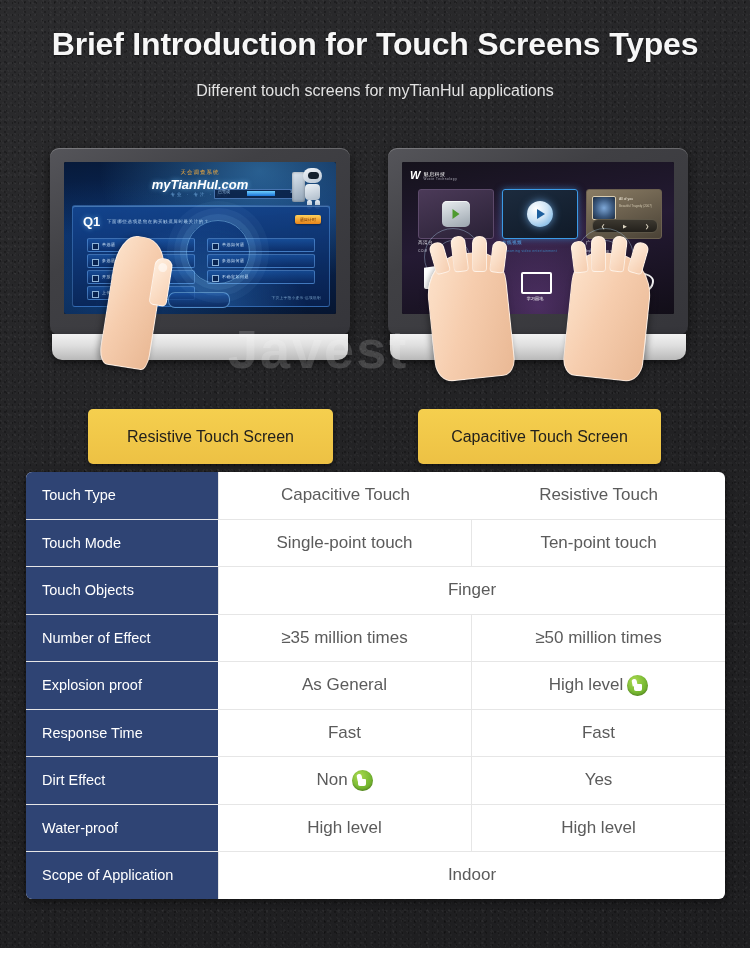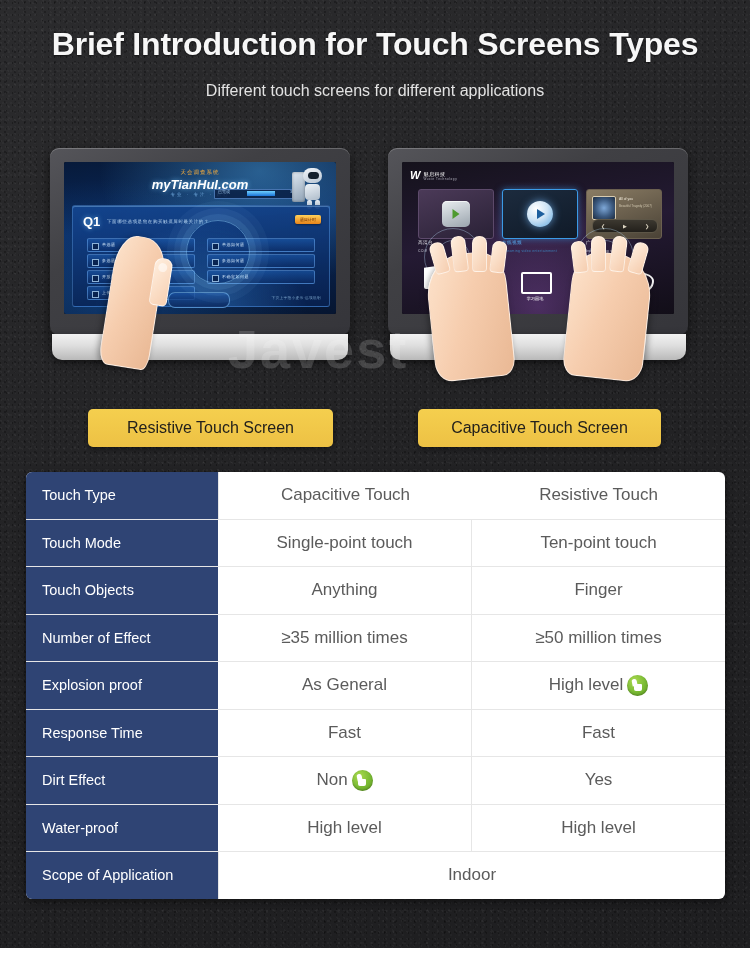--- a/index.html
+++ b/index.html
@@ -440,21 +440,21 @@
     font-weight: bold;
     color: rgba(255,255,255,0.16);
     letter-spacing: 2px;
     pointer-events: none;
   }
 
   
   .pill {
     position: absolute;
     top: 409px;
-    height: 38px;
+    height: 55px;
     border-radius: 5px;
     background: linear-gradient(180deg,#f5cf4e 0%, #edc144 100%);
     color: #23211c;
     font-size: 16px;
     display: flex;
     align-items: center;
     justify-content: center;
     box-shadow: 0 2px 5px rgba(0,0,0,0.45);
   }
   .pill.left  { left: 88px;  width: 245px; }
@@ -522,21 +522,21 @@
     transform: rotate(-12deg);
   }
 </style>
 </head>
 <body>
 
 <div class="page">
   <div class="backdrop"></div>
 
   <div class="title">Brief Introduction for Touch Screens Types</div>
-  <div class="subtitle">Different touch screens for different applications</div>
+  <div class="subtitle">Different touch screens for myTianHuI applications</div>
 
   <div class="monitor left">
     <div class="bezel">
       <div class="screen">
         <div class="scr-resistive">
           <div class="brand-cn">天会调查系统</div>
           <div class="brand-main">myTianHuI.com</div>
           <div class="brand-sub">专业 · 专注 · 贴心</div>
 
           <div class="progress-wrap">
@@ -709,23 +709,20 @@
         <div class="tlabel">Touch Mode</div>
         <div class="tcell">
           <span>Single-point touch</span>
         </div>
         <div class="tcell divider">
           <span>Ten-point touch</span>
         </div>
       </div>
       <div class="trow">
         <div class="tlabel">Touch Objects</div>
-        <div class="tcell">
-          <span>Anything</span>
-        </div>
         <div class="tcell divider">
           <span>Finger</span>
         </div>
       </div>
       <div class="trow">
         <div class="tlabel">Number of Effect</div>
         <div class="tcell">
           <span>≥35 million times</span>
         </div>
         <div class="tcell divider">

